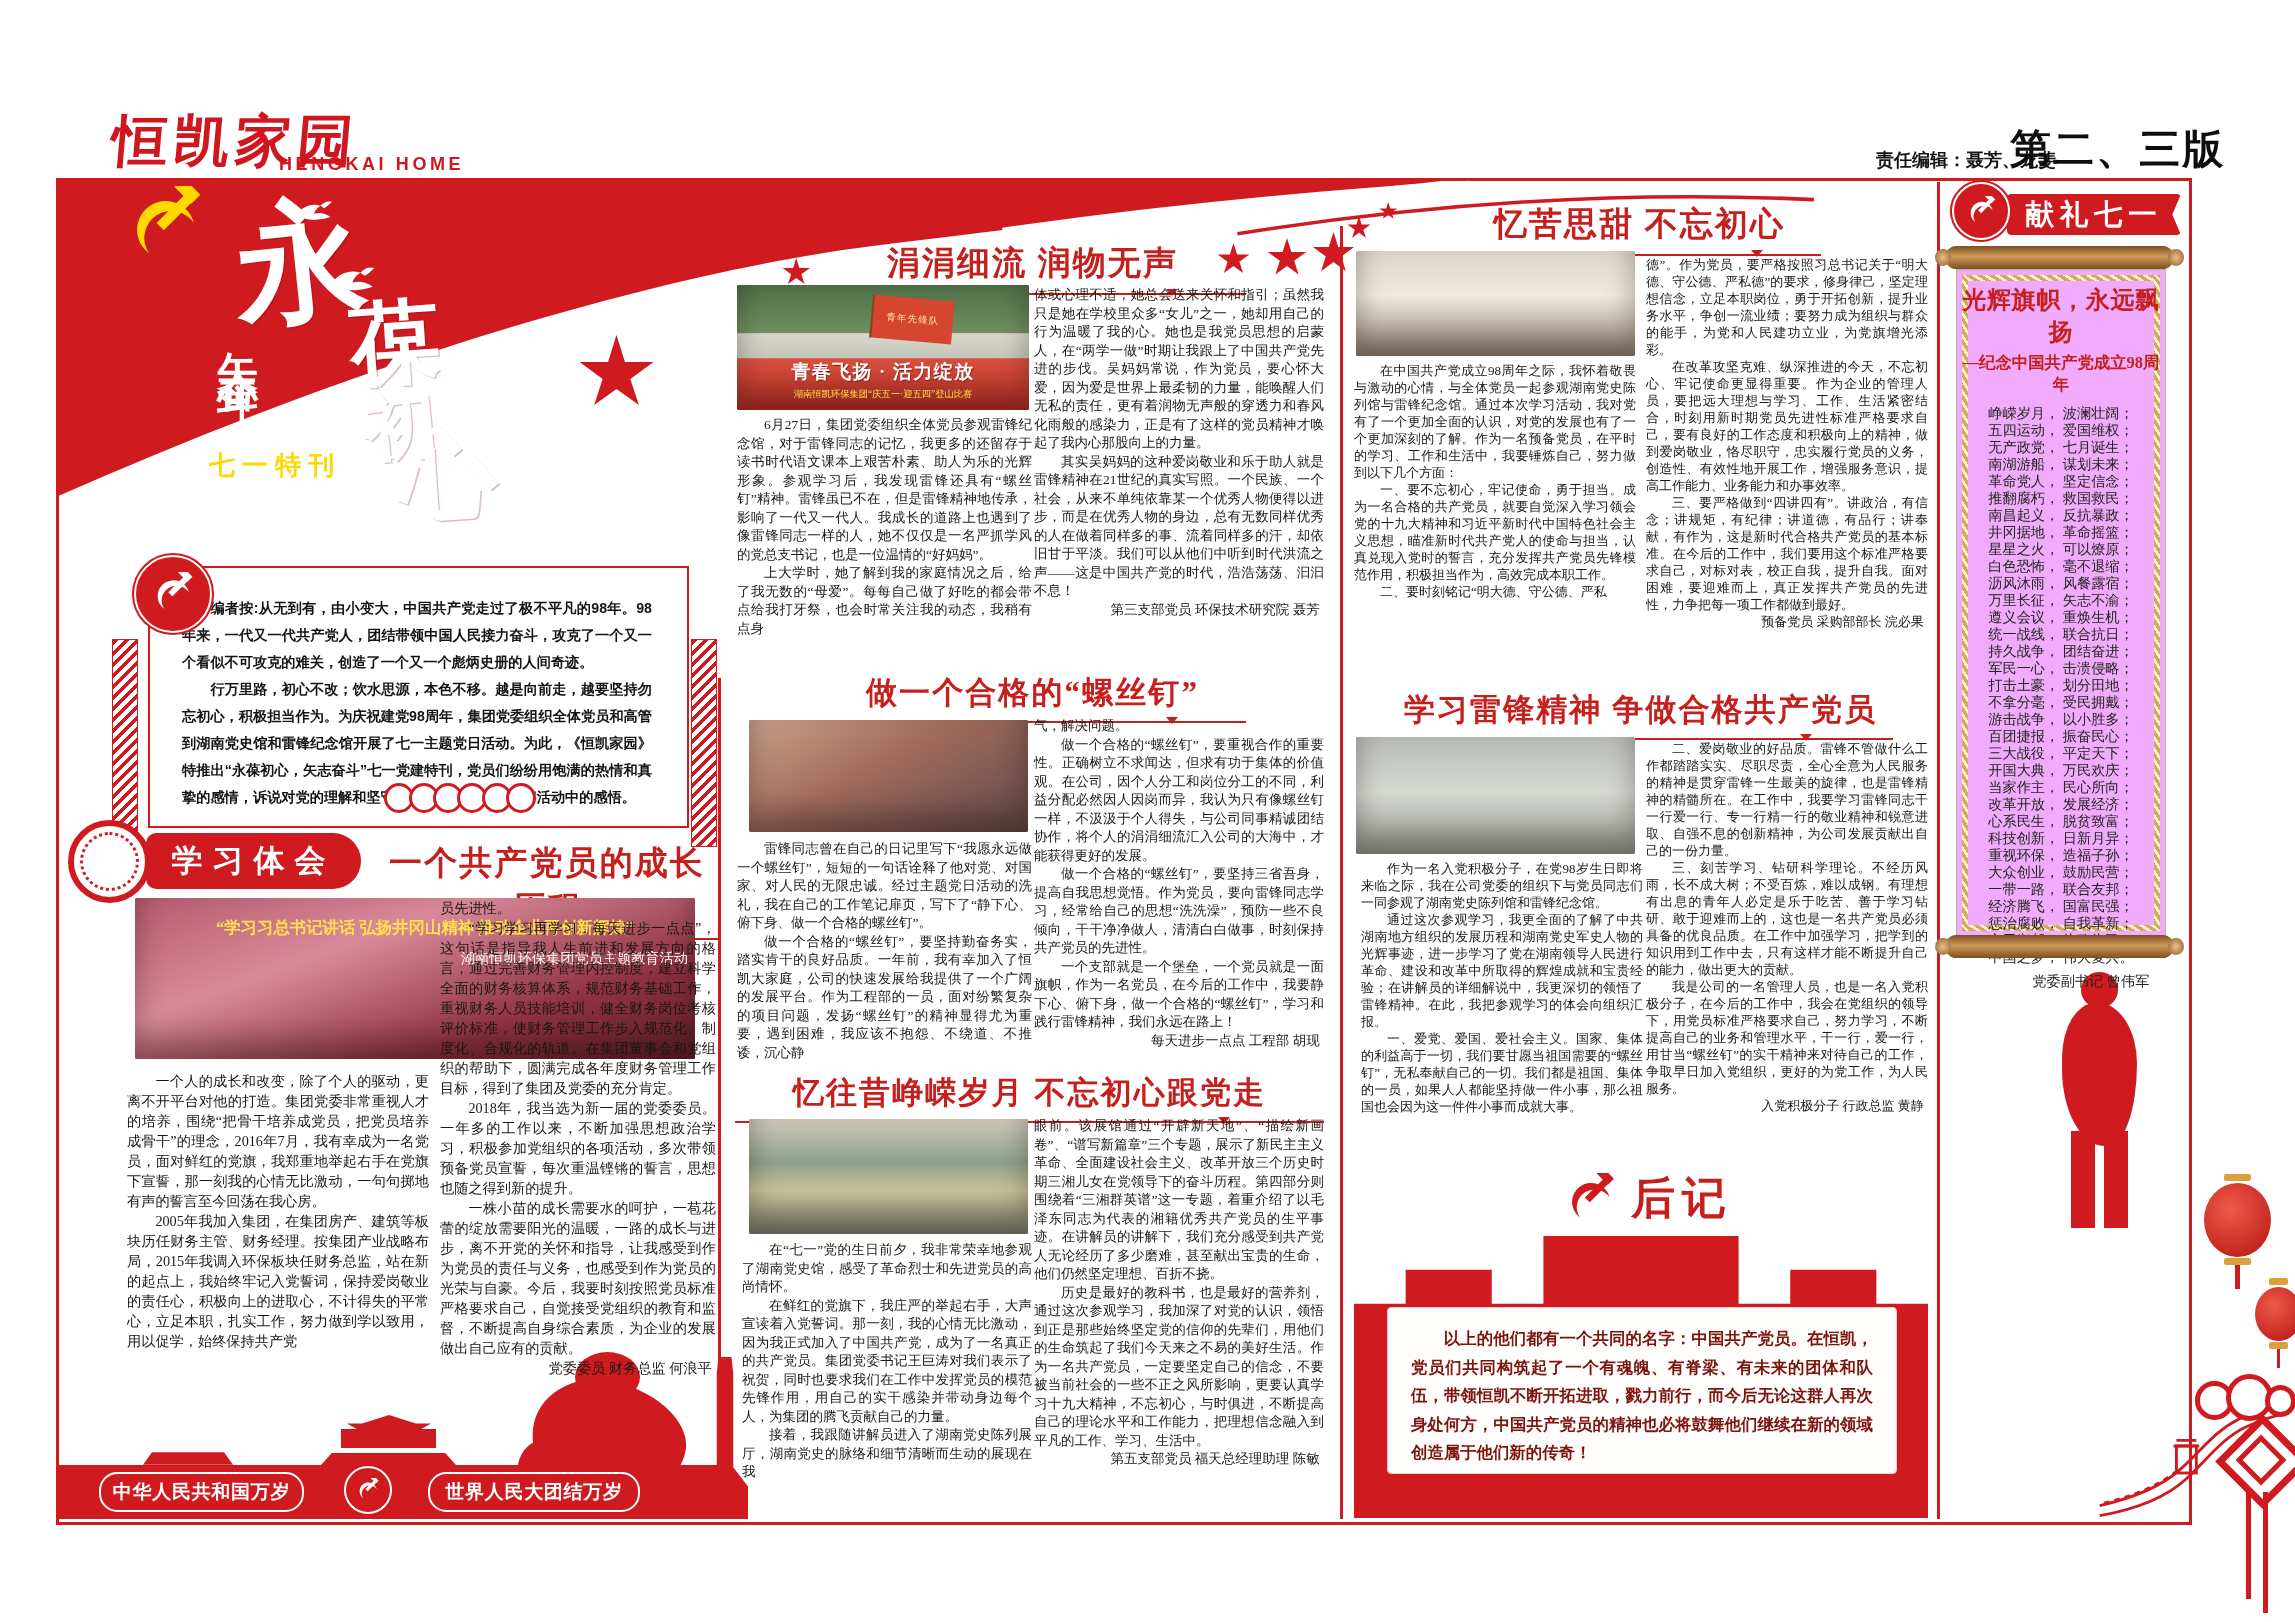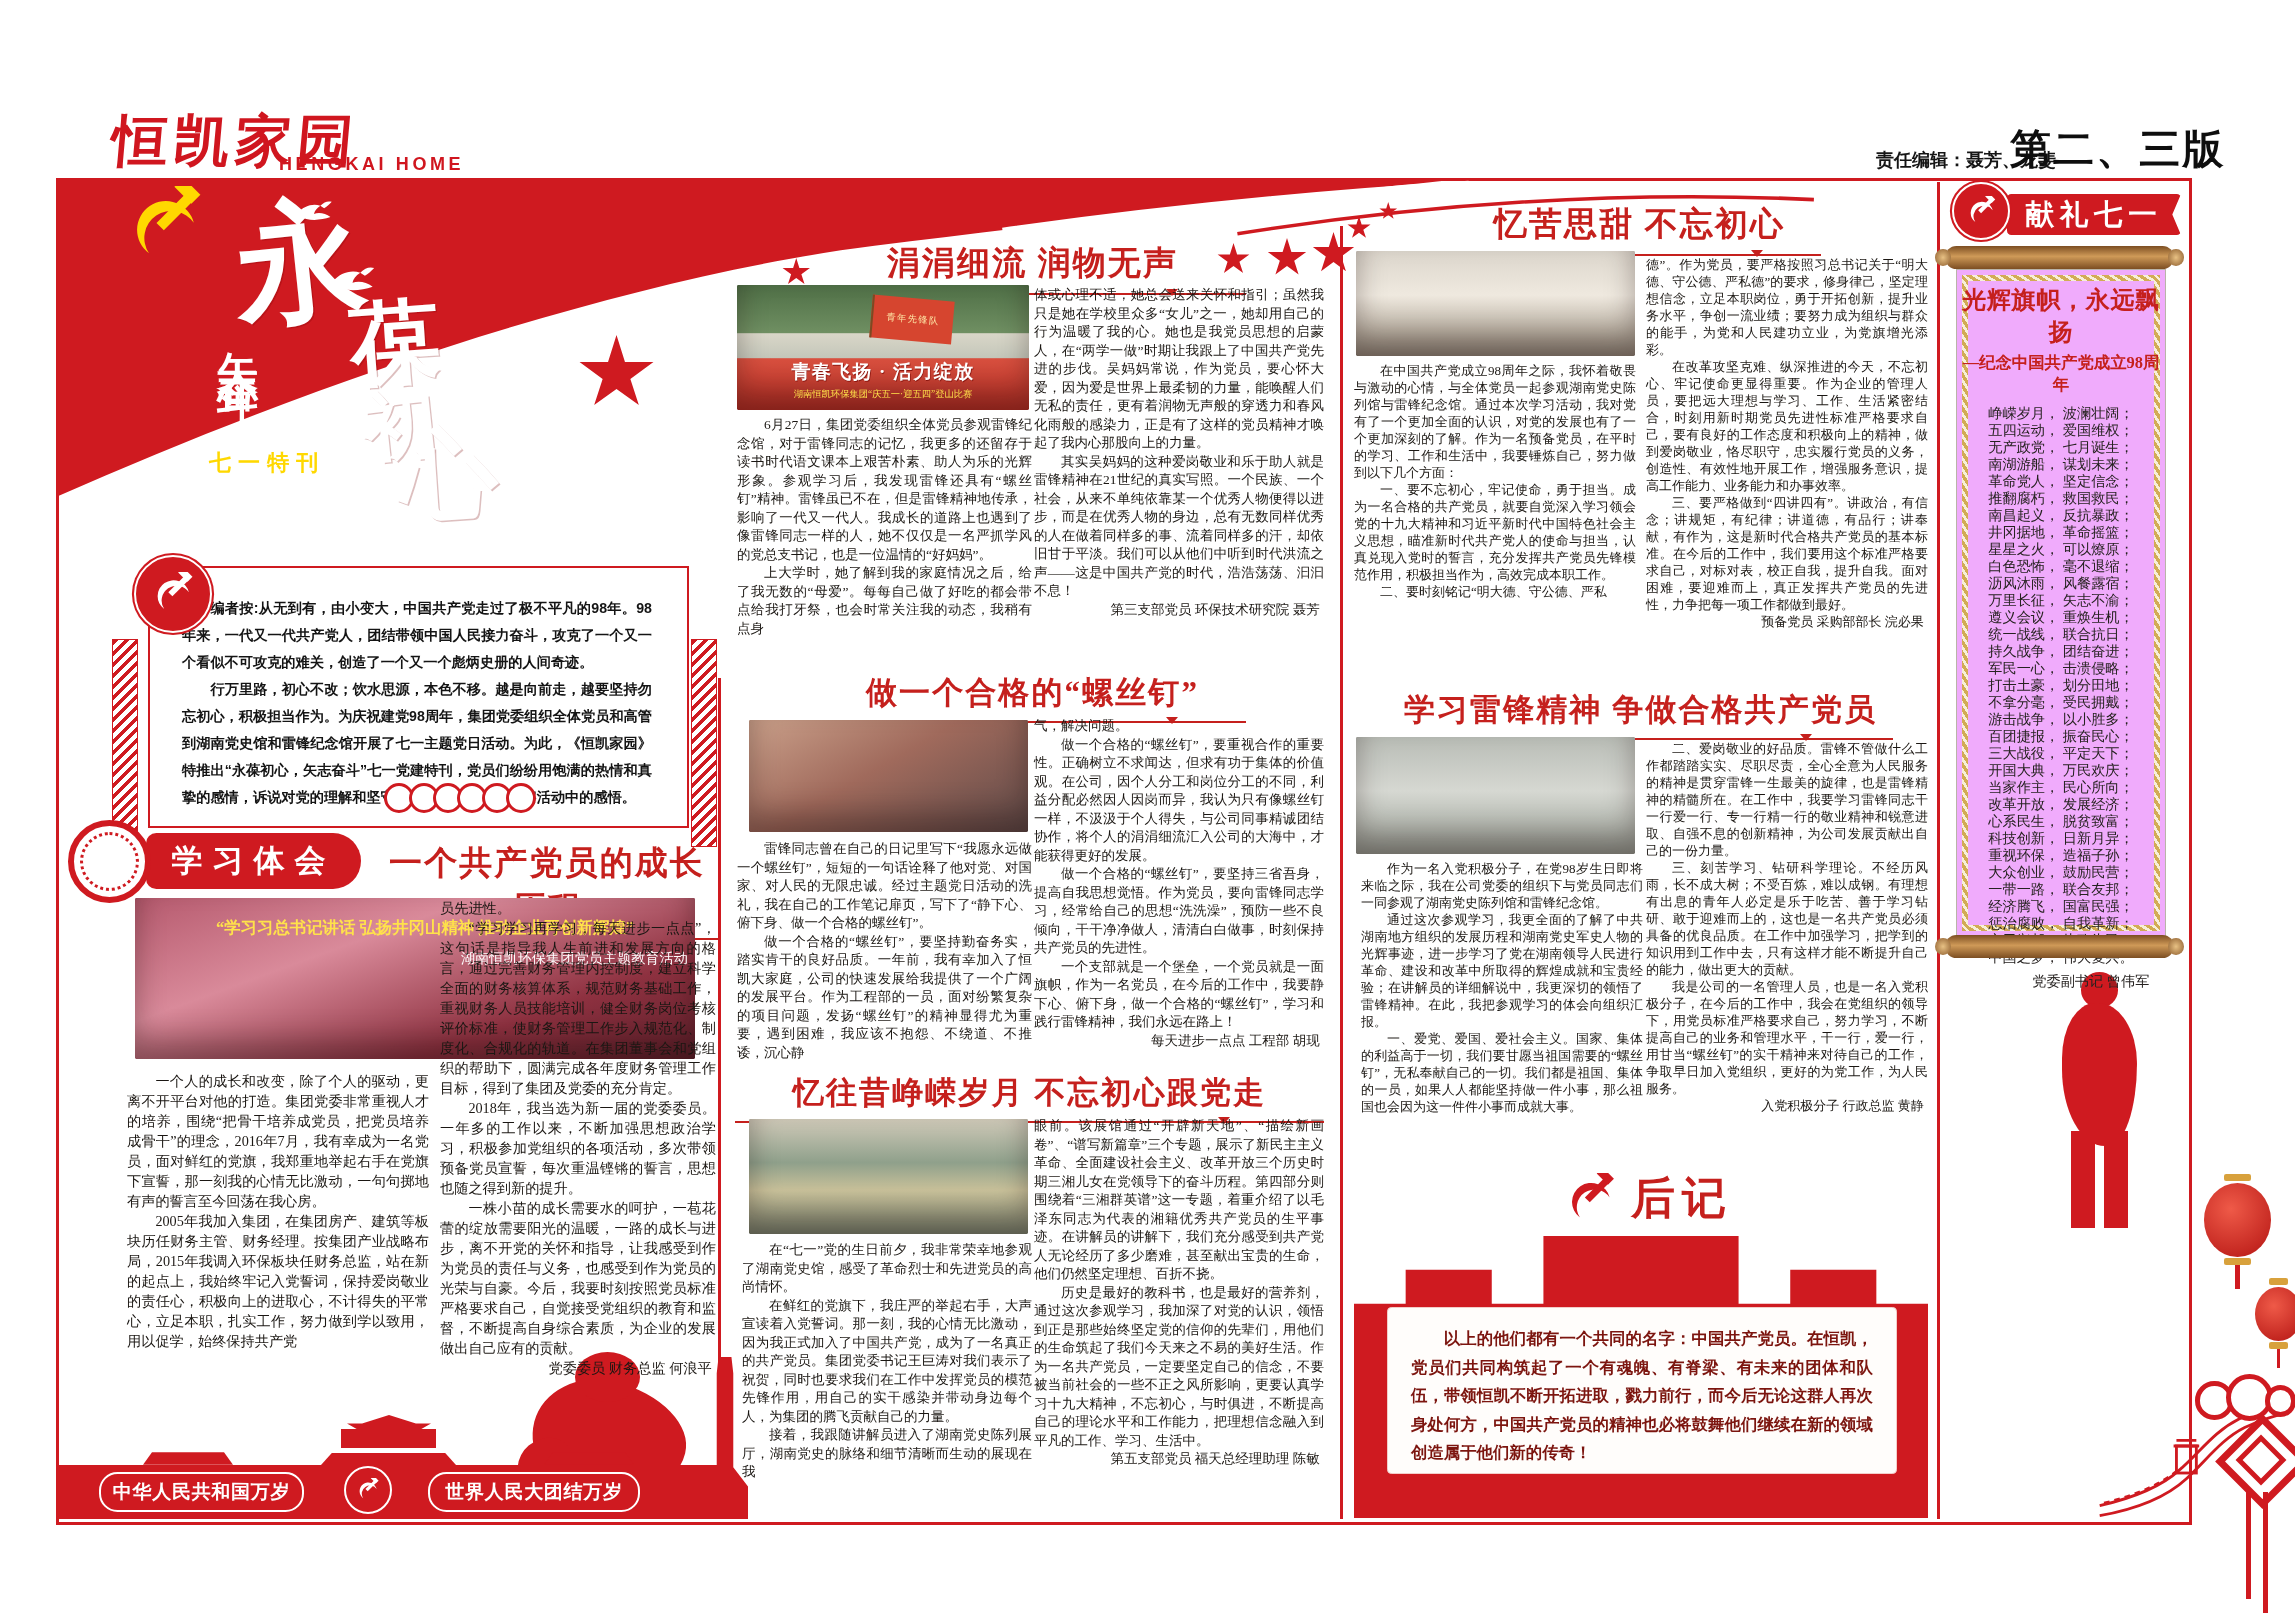--- a/index.html
+++ b/index.html
@@ -173,21 +173,21 @@
     <path d="M2470,30 C2180,16 1900,40 1660,78" fill="none" stroke="#cf1a20" stroke-width="5"></path>
   </svg>
   <svg class="abs band-el" style="left:125px;top:186px;color:#ffd800;" width="80" height="80" viewBox="0 0 100 100">
       <use href="#hs" fill="currentColor"></use>
     </svg>
   <div class="abs band-el b-char" style="left:235px;top:198px;font-size:130px;transform:rotate(-6deg);">永</div>
   <div class="abs band-el b-char" style="left:350px;top:299px;font-size:90px;transform:rotate(-4deg);">葆</div>
   <div class="abs band-el b-char" style="left:364px;top:390px;font-size:73px;transform:rotate(-6deg);">初</div>
   <div class="abs band-el b-char" style="left:399px;top:426px;font-size:98px;transform:rotate(-4deg);">心</div>
   <div class="abs band-el b-vert" style="left:211px;top:319px;height:228px;font-size:41px;">矢志奋斗</div>
-  <div class="abs band-el b-badge" style="left:209px;top:448px;font-size:22px;letter-spacing:7.1px;">七一特刊</div>
+  <div class="abs band-el b-badge" style="left:209px;top:448px;font-size:26px;letter-spacing:7.1px;">七一特刊</div>
   <svg class="abs" style="left:295px;top:199px;z-index:4;" width="38" height="26" viewBox="0 0 60 40">
       <use href="#dove" fill="#ffffff"></use>
     </svg>
   <svg class="abs" style="left:329px;top:265px;z-index:4;" width="47" height="31" viewBox="0 0 60 40">
       <use href="#dove" fill="#ffffff"></use>
     </svg>
 
   <div class="abs star" style="left:578px;top:335px;width:77px;height:77px;"></div>
   <div class="abs star" style="left:782px;top:258px;width:28.5px;height:28.5px;"></div>
   <div class="abs star" style="left:1217px;top:243px;width:33px;height:33px;"></div>

